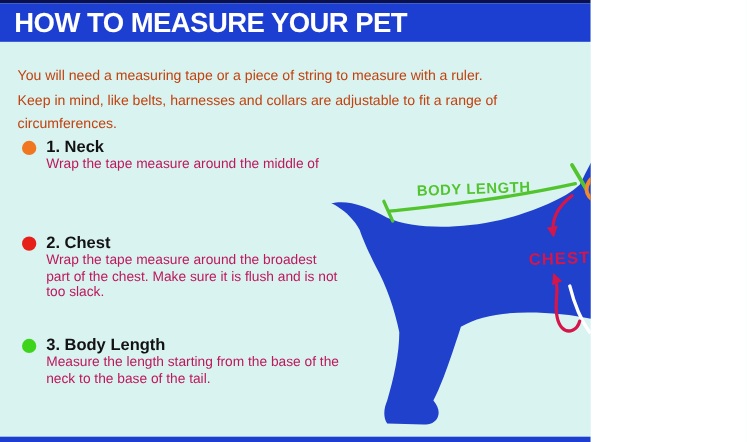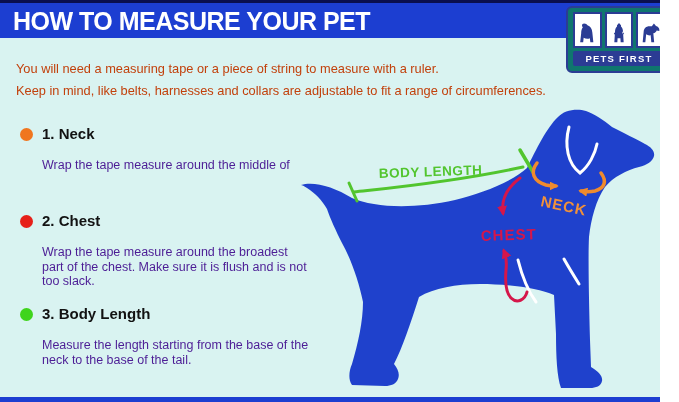--- a/index.html
+++ b/index.html
@@ -1,33 +1,33 @@
 <!DOCTYPE html>
 <html><head>
 <meta charset="utf-8">
 <style>
   html,body{margin:0;padding:0;}
   body{width:679px;height:402px;font-family:"Liberation Sans",sans-serif;}
-  .canvas{position:relative;width:660px;height:402px;background:#d9f3f1;overflow:hidden;}
+  .canvas{position:relative;width:537px;height:402px;background:#d9f3f1;overflow:hidden;}
   .top-strip{position:absolute;left:0;top:0;width:100%;height:3px;background:#0a0f4e;}
   .bottom-strip{position:absolute;left:0;bottom:0;width:100%;height:5px;background:#1c3ed1;}
   .header{position:absolute;left:0;top:3px;width:100%;height:35px;background:#1c3ed1;}
   .header h1{margin:0;padding:4px 0 0 13px;font-size:25px;line-height:28px;font-weight:bold;
              letter-spacing:-0.5px;color:#ffffff;}
   .intro{position:absolute;left:16px;top:58px;font-size:12.8px;line-height:21.5px;color:#c2410c;}
   .step{position:absolute;left:20px;display:flex;gap:9px;}
   .step.s1{top:125px;}
   .step.s2{top:212px;}
   .step.s3{top:305px;}
   .bullet{width:13px;height:13px;border-radius:50%;margin-top:3px;flex:none;}
   .s1 .bullet{background:#f0761f;}
   .s2 .bullet{background:#e62019;}
   .s3 .bullet{background:#3fd41c;}
   .step-title{font-size:15px;font-weight:bold;color:#121212;line-height:17px;}
-  .step-body{font-size:12.5px;line-height:14.6px;color:#4c1d95;margin-top:16px;}
+  .step-body{font-size:12.5px;line-height:14.6px;color:#be185d;margin-top:0;}
   .diagram-svg{position:absolute;left:0;top:0;}
   
   .logo{position:absolute;left:566px;top:6px;width:106px;height:67px;background:#0f766e;
         border:2px solid #2b3c94;border-radius:6px;box-sizing:border-box;padding:4px 5px 3px 5px;}
   .logo-dogs{display:flex;gap:3px;height:36px;}
   .logo-dogbox{flex:1;border:2px solid #2b3c94;background:#fff;display:flex;align-items:flex-end;
                justify-content:center;box-sizing:border-box;}
   .logo-banner{margin-top:3px;background:#2b3c94;color:#ffffff;font-weight:bold;font-size:9.5px;
                letter-spacing:1.2px;text-align:center;height:15px;line-height:15px;border-radius:2px;}
   .svg-label{font-family:"Liberation Sans",sans-serif;font-weight:bold;}

